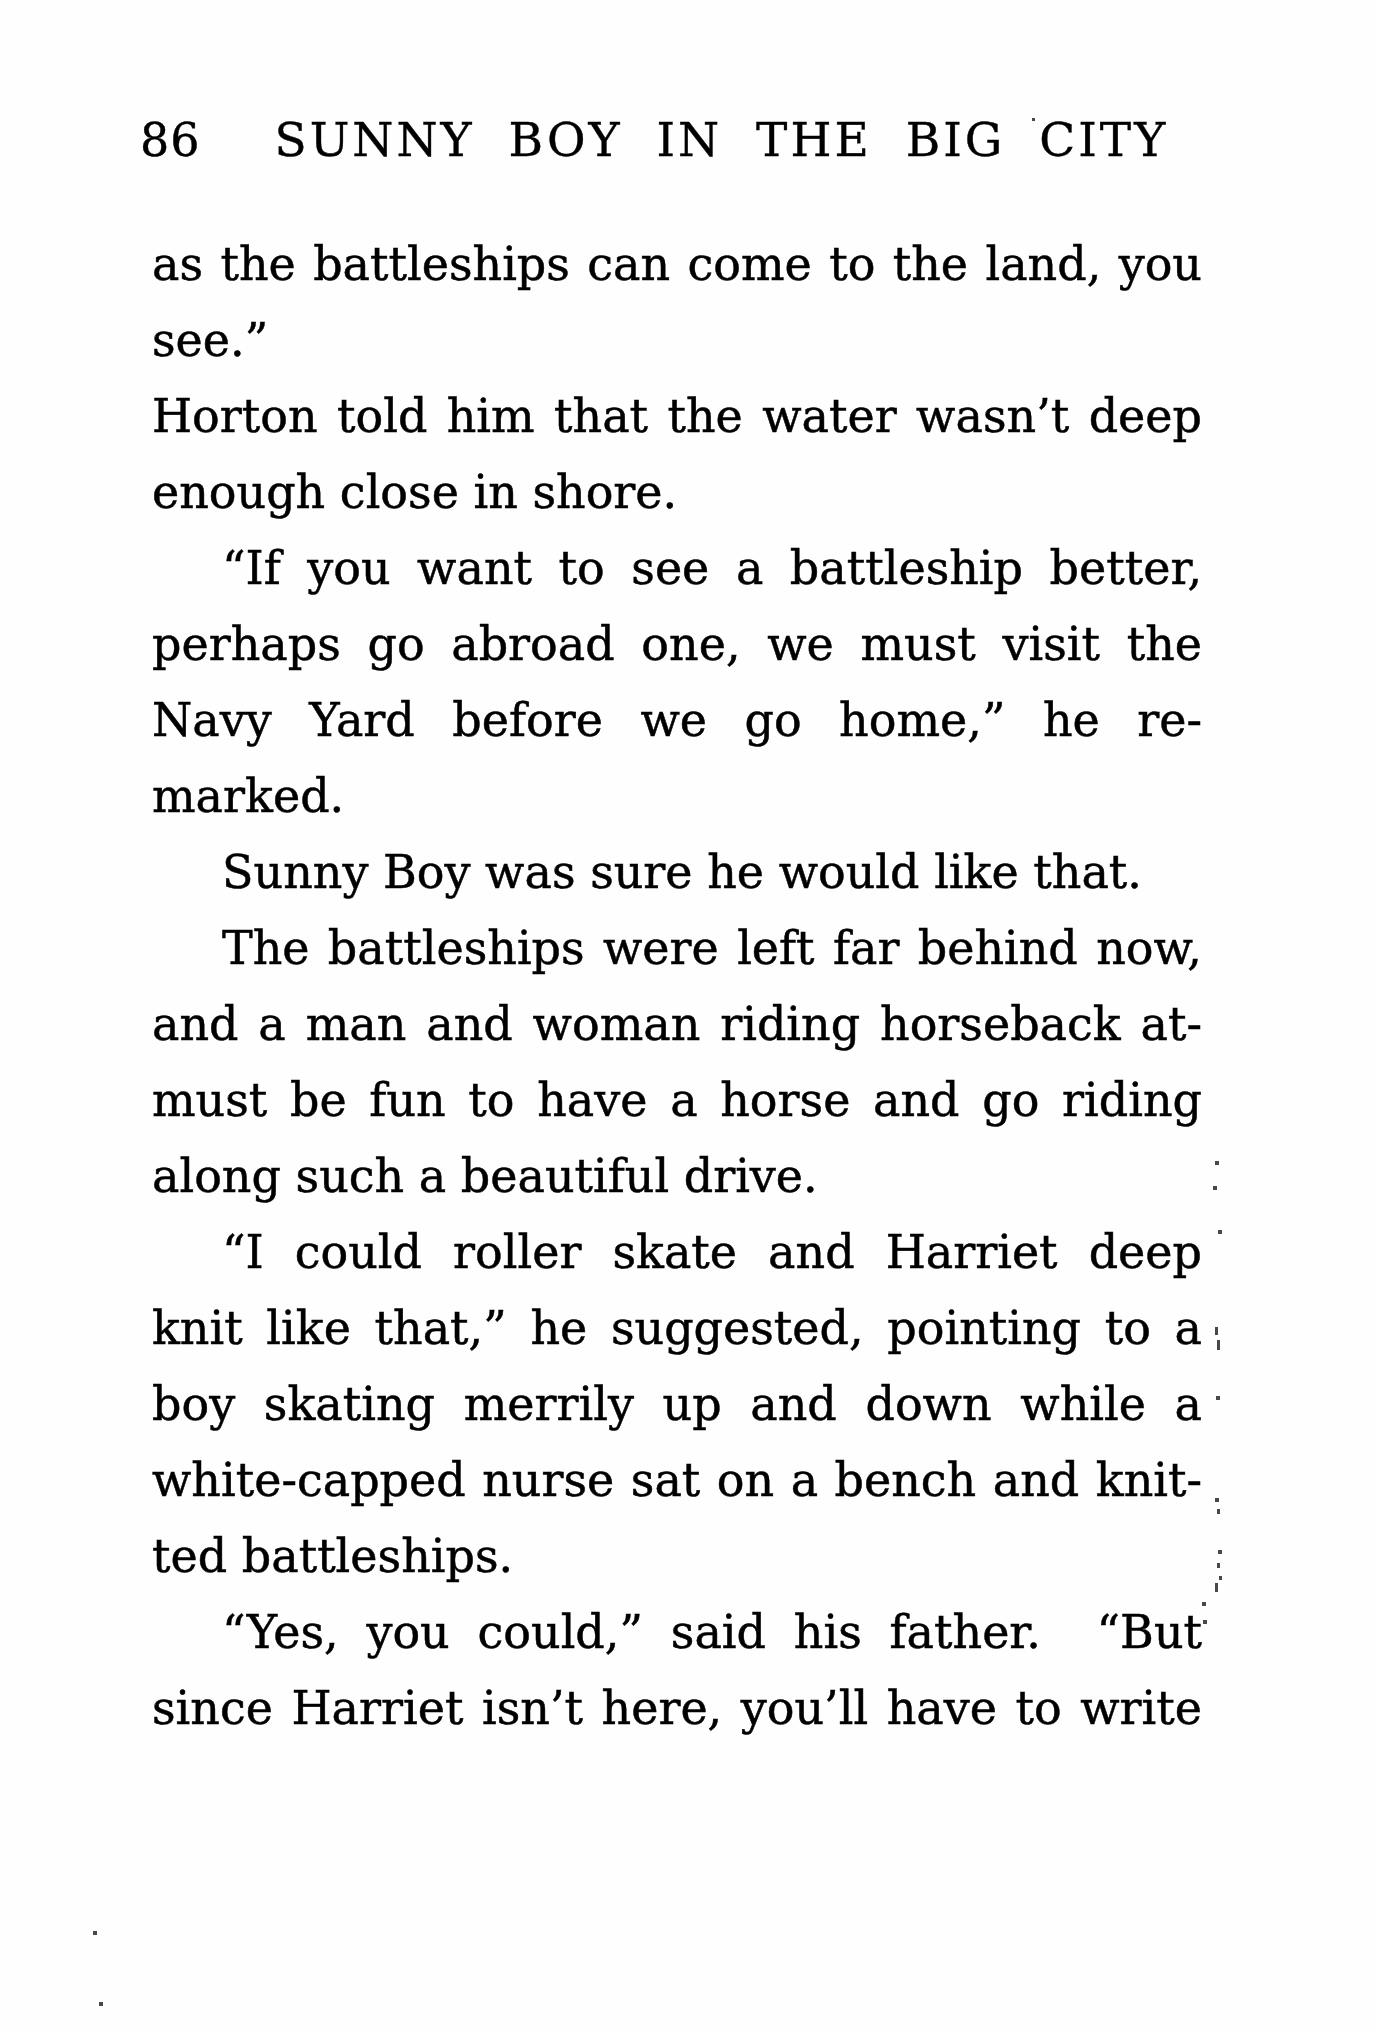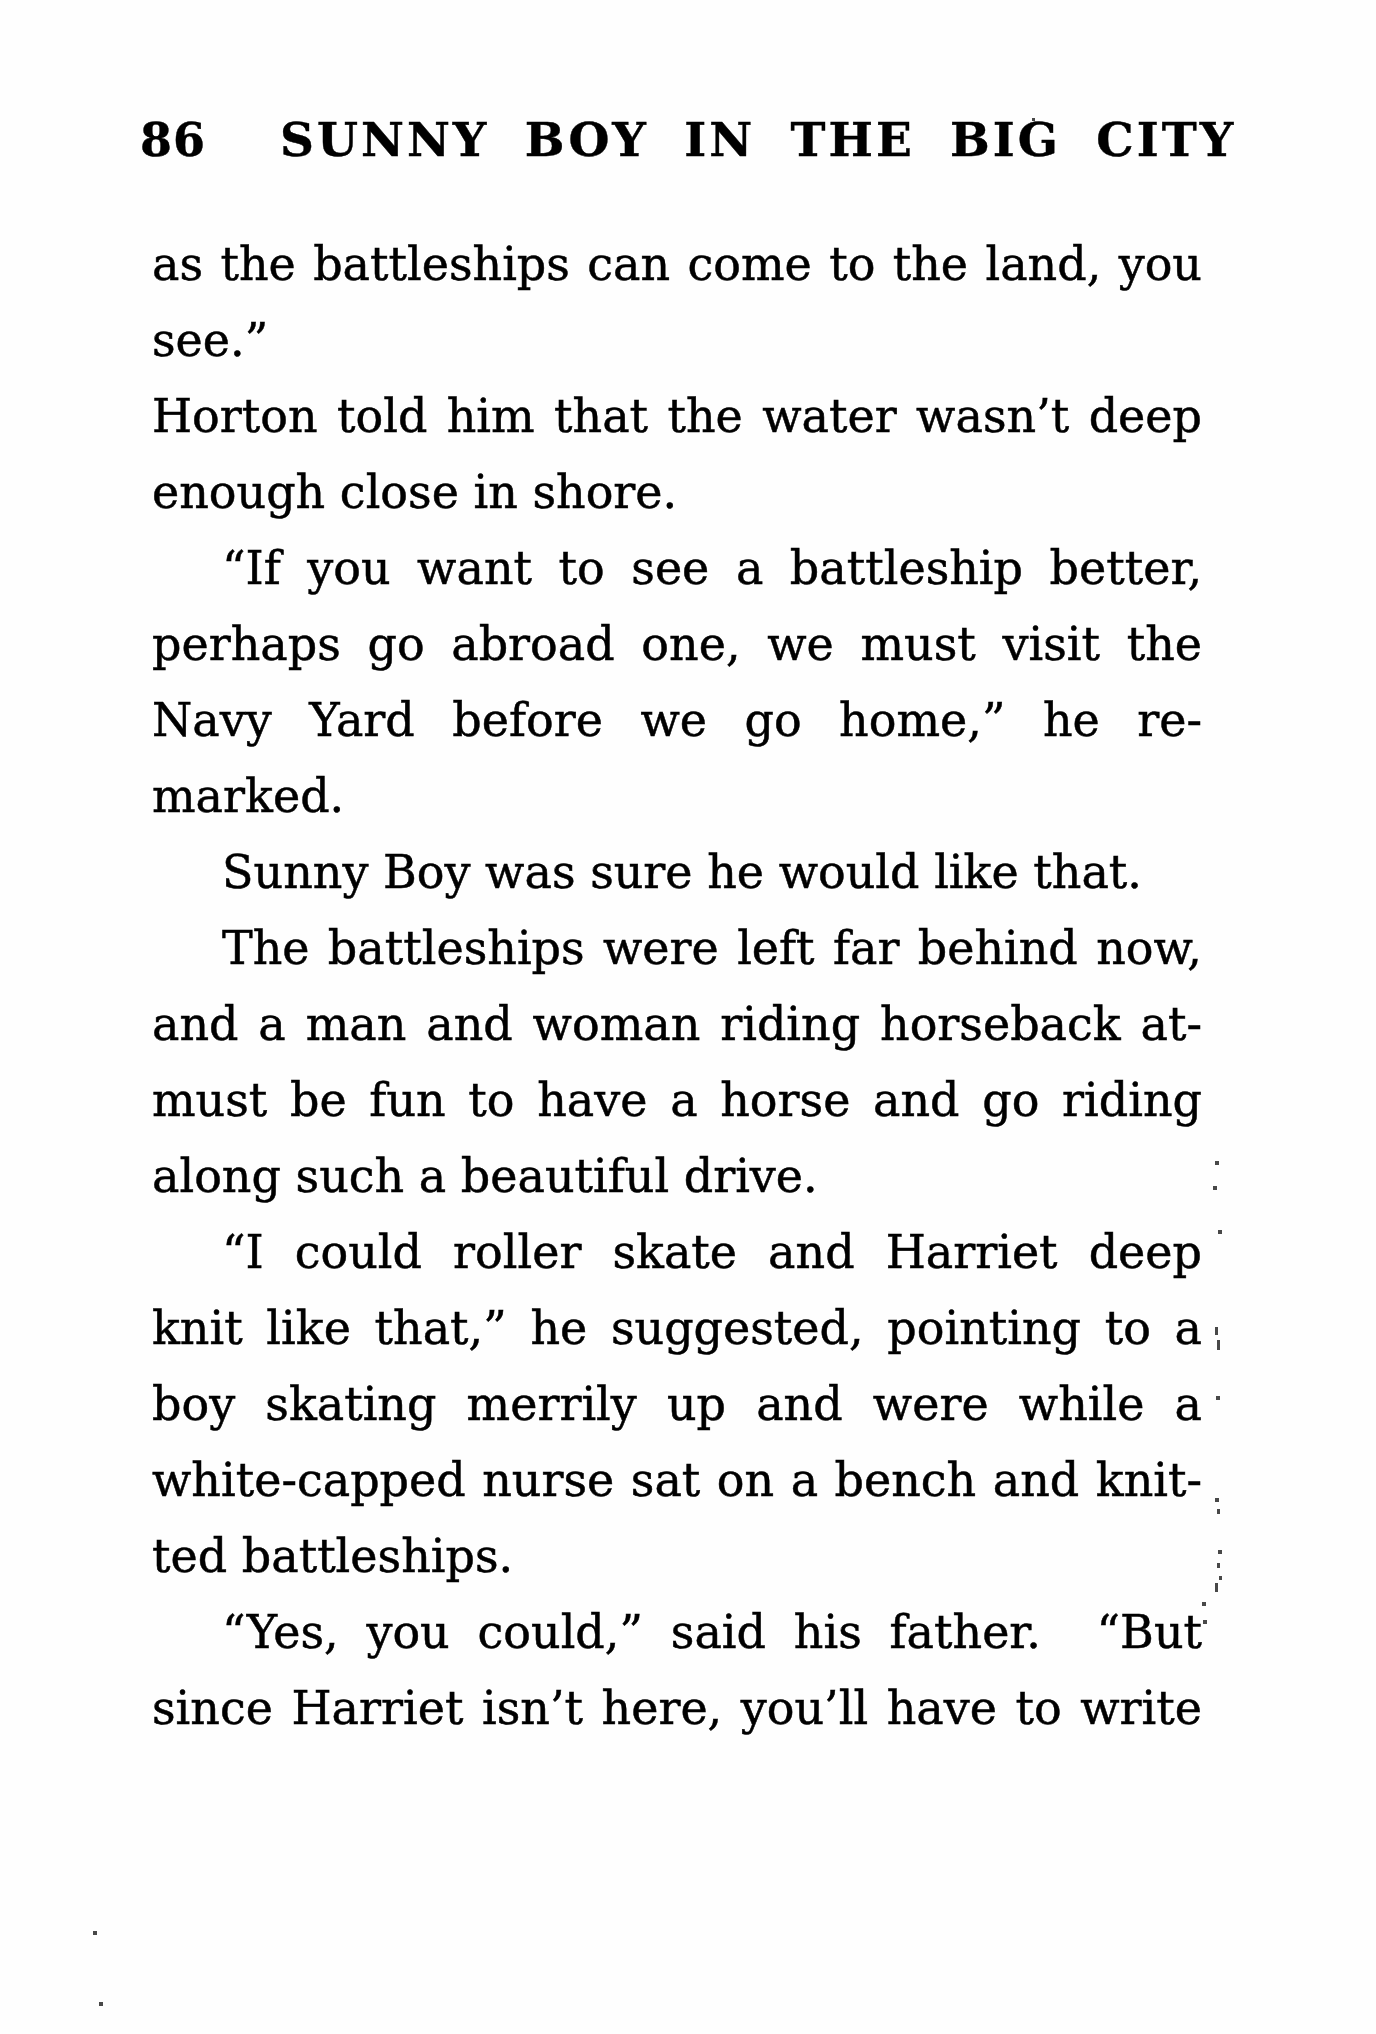--- a/index.html
+++ b/index.html
@@ -16,22 +16,21 @@
     font-family: "DejaVu Serif", "Liberation Serif", serif;
     color: #000000;
   }
   .header {
     position: absolute;
     top: 112px;
     left: 140px;
     width: 1050px;
     height: 52px;
     white-space: nowrap;
-    font-weight: 700;
-    text-align: center;
+    font-weight: 400;
     -webkit-text-stroke: 0.4px #000;
   }
   .pagenum {
     display: inline-block;
     font-size: 46px;
     letter-spacing: 1px;
     vertical-align: baseline;
   }
   .title {
     display: inline-block;
@@ -85,21 +84,21 @@
       <div class="line">perhaps go abroad one, we must visit the</div>
       <div class="line">Navy Yard before we go home,” he re-</div>
       <div class="line para-end">marked.</div>
       <div class="line indent para-end">Sunny Boy was sure he would like that.</div>
       <div class="line indent">The battleships were left far behind now,</div>
       <div class="line">and a man and woman riding horseback at-</div>
       <div class="line">must be fun to have a horse and go riding</div>
       <div class="line para-end">along such a beautiful drive.</div>
       <div class="line indent">“I could roller skate and Harriet deep</div>
       <div class="line">knit like that,” he suggested, pointing to a</div>
-      <div class="line">boy skating merrily up and were while a</div>
+      <div class="line">boy skating merrily up and down while a</div>
       <div class="line">white-capped nurse sat on a bench and knit-</div>
       <div class="line para-end">ted battleships.</div>
       <div class="line indent">“Yes, you could,” said his father.&nbsp; “But</div>
       <div class="line">since Harriet isn’t here, you’ll have to write</div>
     </div>
 
   <div class="speck" style="left:1215px;top:1161px;width:4px;height:4px;"></div>
   <div class="speck" style="left:1213px;top:1186px;width:4px;height:4px;"></div>
   <div class="speck" style="left:1218px;top:1230px;width:4px;height:4px;"></div>
   <div class="speck" style="left:1215px;top:1327px;width:3px;height:8px;"></div>

